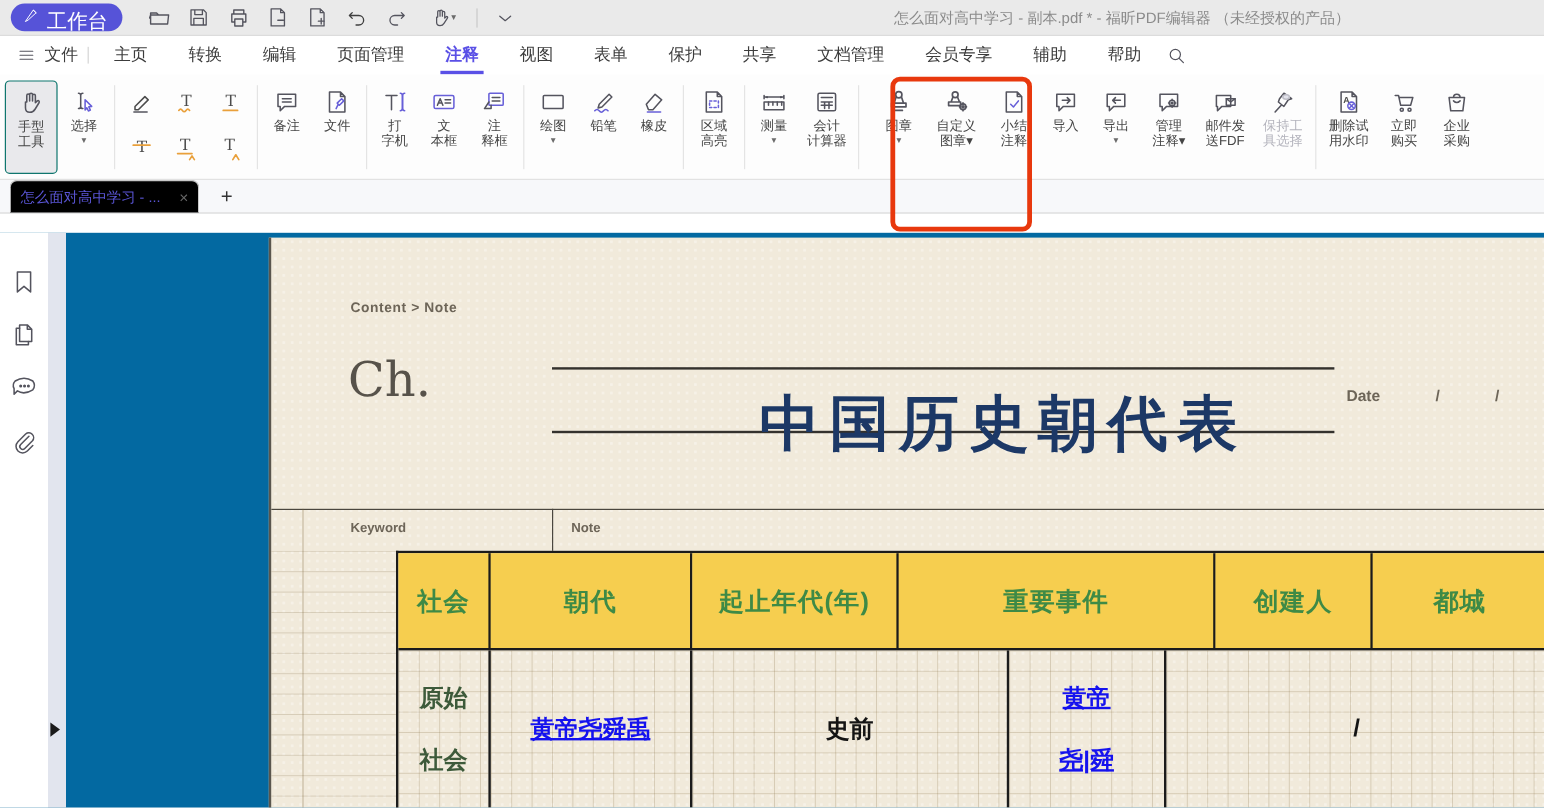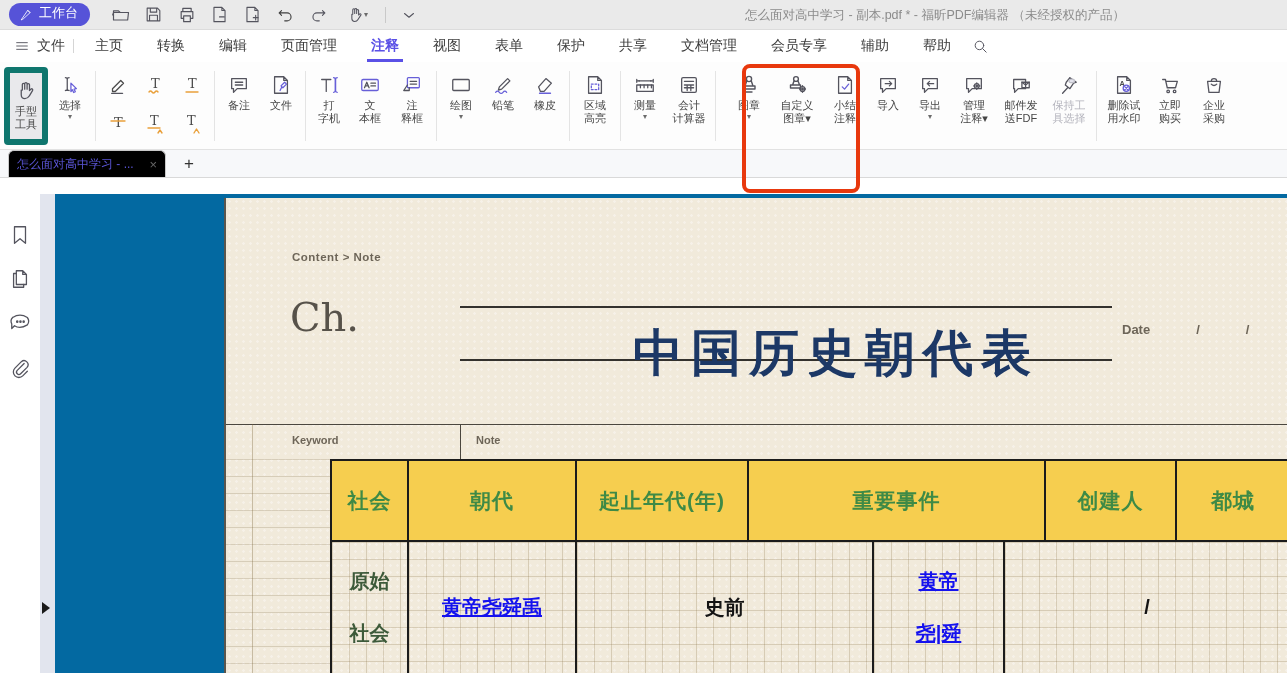--- a/index.html
+++ b/index.html
@@ -3,22 +3,22 @@
 <meta charset="utf-8">
 <style>
   * { margin:0; padding:0; box-sizing:border-box; }
   html,body { width:1287px; height:673px; overflow:hidden;
     font-family:"Liberation Sans","DejaVu Sans",sans-serif; }
   #app { position:relative; width:1287px; height:673px; background:#fff; }
 
   
   #titlebar { position:absolute; left:0; top:0; width:1287px; height:30px;
     background:#EAEAEA; border-bottom:1px solid #DCDCDC; display:flex; align-items:center; }
-  #ws-btn { display:flex; align-items:flex-end; gap:6px; margin-left:9px;
-    background:#5653D8; color:#fff; font-size:13px; padding:3px 12px 4px 10px;
+  #ws-btn { display:flex; align-items:flex-start; gap:6px; margin-left:9px;
+    background:#5653D8; color:#fff; font-size:17px; padding:3px 12px 4px 10px;
     border-radius:12px; height:23px; }
   .tb-ic { width:21px; height:21px; display:flex; align-items:center; justify-content:center; }
   .tb-row { display:flex; align-items:center; gap:12px; margin-left:20px; }
   #win-title { position:absolute; left:700px; top:0; width:470px; height:30px;
     display:flex; align-items:center; justify-content:center;
     font-size:12.5px; color:#8b8b8b; white-space:nowrap; }
   .vdiv-tb { width:1px; height:16px; background:#C9C9C9; }
 
   
   #menubar { position:absolute; left:0; top:30px; width:1287px; height:32px;
@@ -30,21 +30,21 @@
   .vdiv-m { width:1px; height:14px; background:#D5D5D5; margin:0 4px; }
 
   
   #ribbon { position:absolute; left:0; top:62px; width:1287px; height:88px;
     background:#FDFDFD; border-bottom:1px solid #E2E2E2;
     display:flex; align-items:stretch; padding:5px 0 4px 4px; }
   .rdiv { width:1px; background:#E4E4E4; margin:4px 3px; }
   .rbtn { width:42px; display:flex; flex-direction:column; align-items:center;
     justify-content:flex-start; padding-top:4px; border-radius:4px;
     font-size:11px; line-height:13px; text-align:center; color:#454545; white-space:pre-line; }
-  .rbtn.active { background:#E9E9EC; border:6px solid #0f766e; }
+  .rbtn.active { background:#E9E9EC; border:1px solid #0f766e; }
   .rbtn.disabled { color:#B3B3BC; }
   .ric { height:28px; display:flex; align-items:center; justify-content:center; }
   .caret { font-size:8px; color:#6b6b6b; line-height:8px; margin-top:1px; }
   svg.ic { fill:none; stroke:#54545e; stroke-width:1.4; stroke-linecap:round; stroke-linejoin:round; }
   .pv { stroke:#675FD8; }
   .orst { stroke:#E9A03B; }
   .gray { stroke:#BFBFC8; }
   
   .mk-grid { width:112px; display:flex; flex-wrap:wrap; padding-top:3px; }
   .mk { width:37px; height:31px; display:flex; align-items:center; justify-content:center; }
@@ -101,21 +101,21 @@
 
   
   #htable { position:absolute; left:104px; top:261px; width:959px; height:230px;
     border:2px solid #1b1b1b; border-right:none; display:flex; flex-direction:column; }
   .trow { display:flex; width:100%; }
   .trow.hdr { height:79px; }
   .trow.body { height:133px; border-top:2px solid #1b1b1b; }
   .trow.partial { flex:1; border-top:2px solid #1b1b1b; }
   .tcell { border-right:2px solid #1b1b1b; display:flex; flex-direction:column;
     align-items:center; justify-content:center; }
-  .c1{width:77px;} .c2{width:168px;} .c3{width:172px;} .c4{width:297px;} .c5{width:131px;}
+  .c1{width:77px;} .c2{width:168px;} .c3{width:172px;} .c4{width:264px;} .c5{width:131px;}
   .c6{flex:1; border-right:none;}
   .hdr .tcell { background:#F6CE4F; color:#3E8A46; font-weight:bold; font-size:21px; letter-spacing:1px; }
   .grid-bg { background-image:
       linear-gradient(rgba(146,124,83,0.28) 1px, transparent 1px),
       linear-gradient(90deg, rgba(146,124,83,0.28) 1px, transparent 1px);
     background-size:17px 17px; }
   .body .tcell { font-size:20px; font-weight:bold; }
   .two-line { justify-content:space-around; padding:14px 0; }
   .green { color:#3d5a3a; }
   .red { color:#C00000; }

